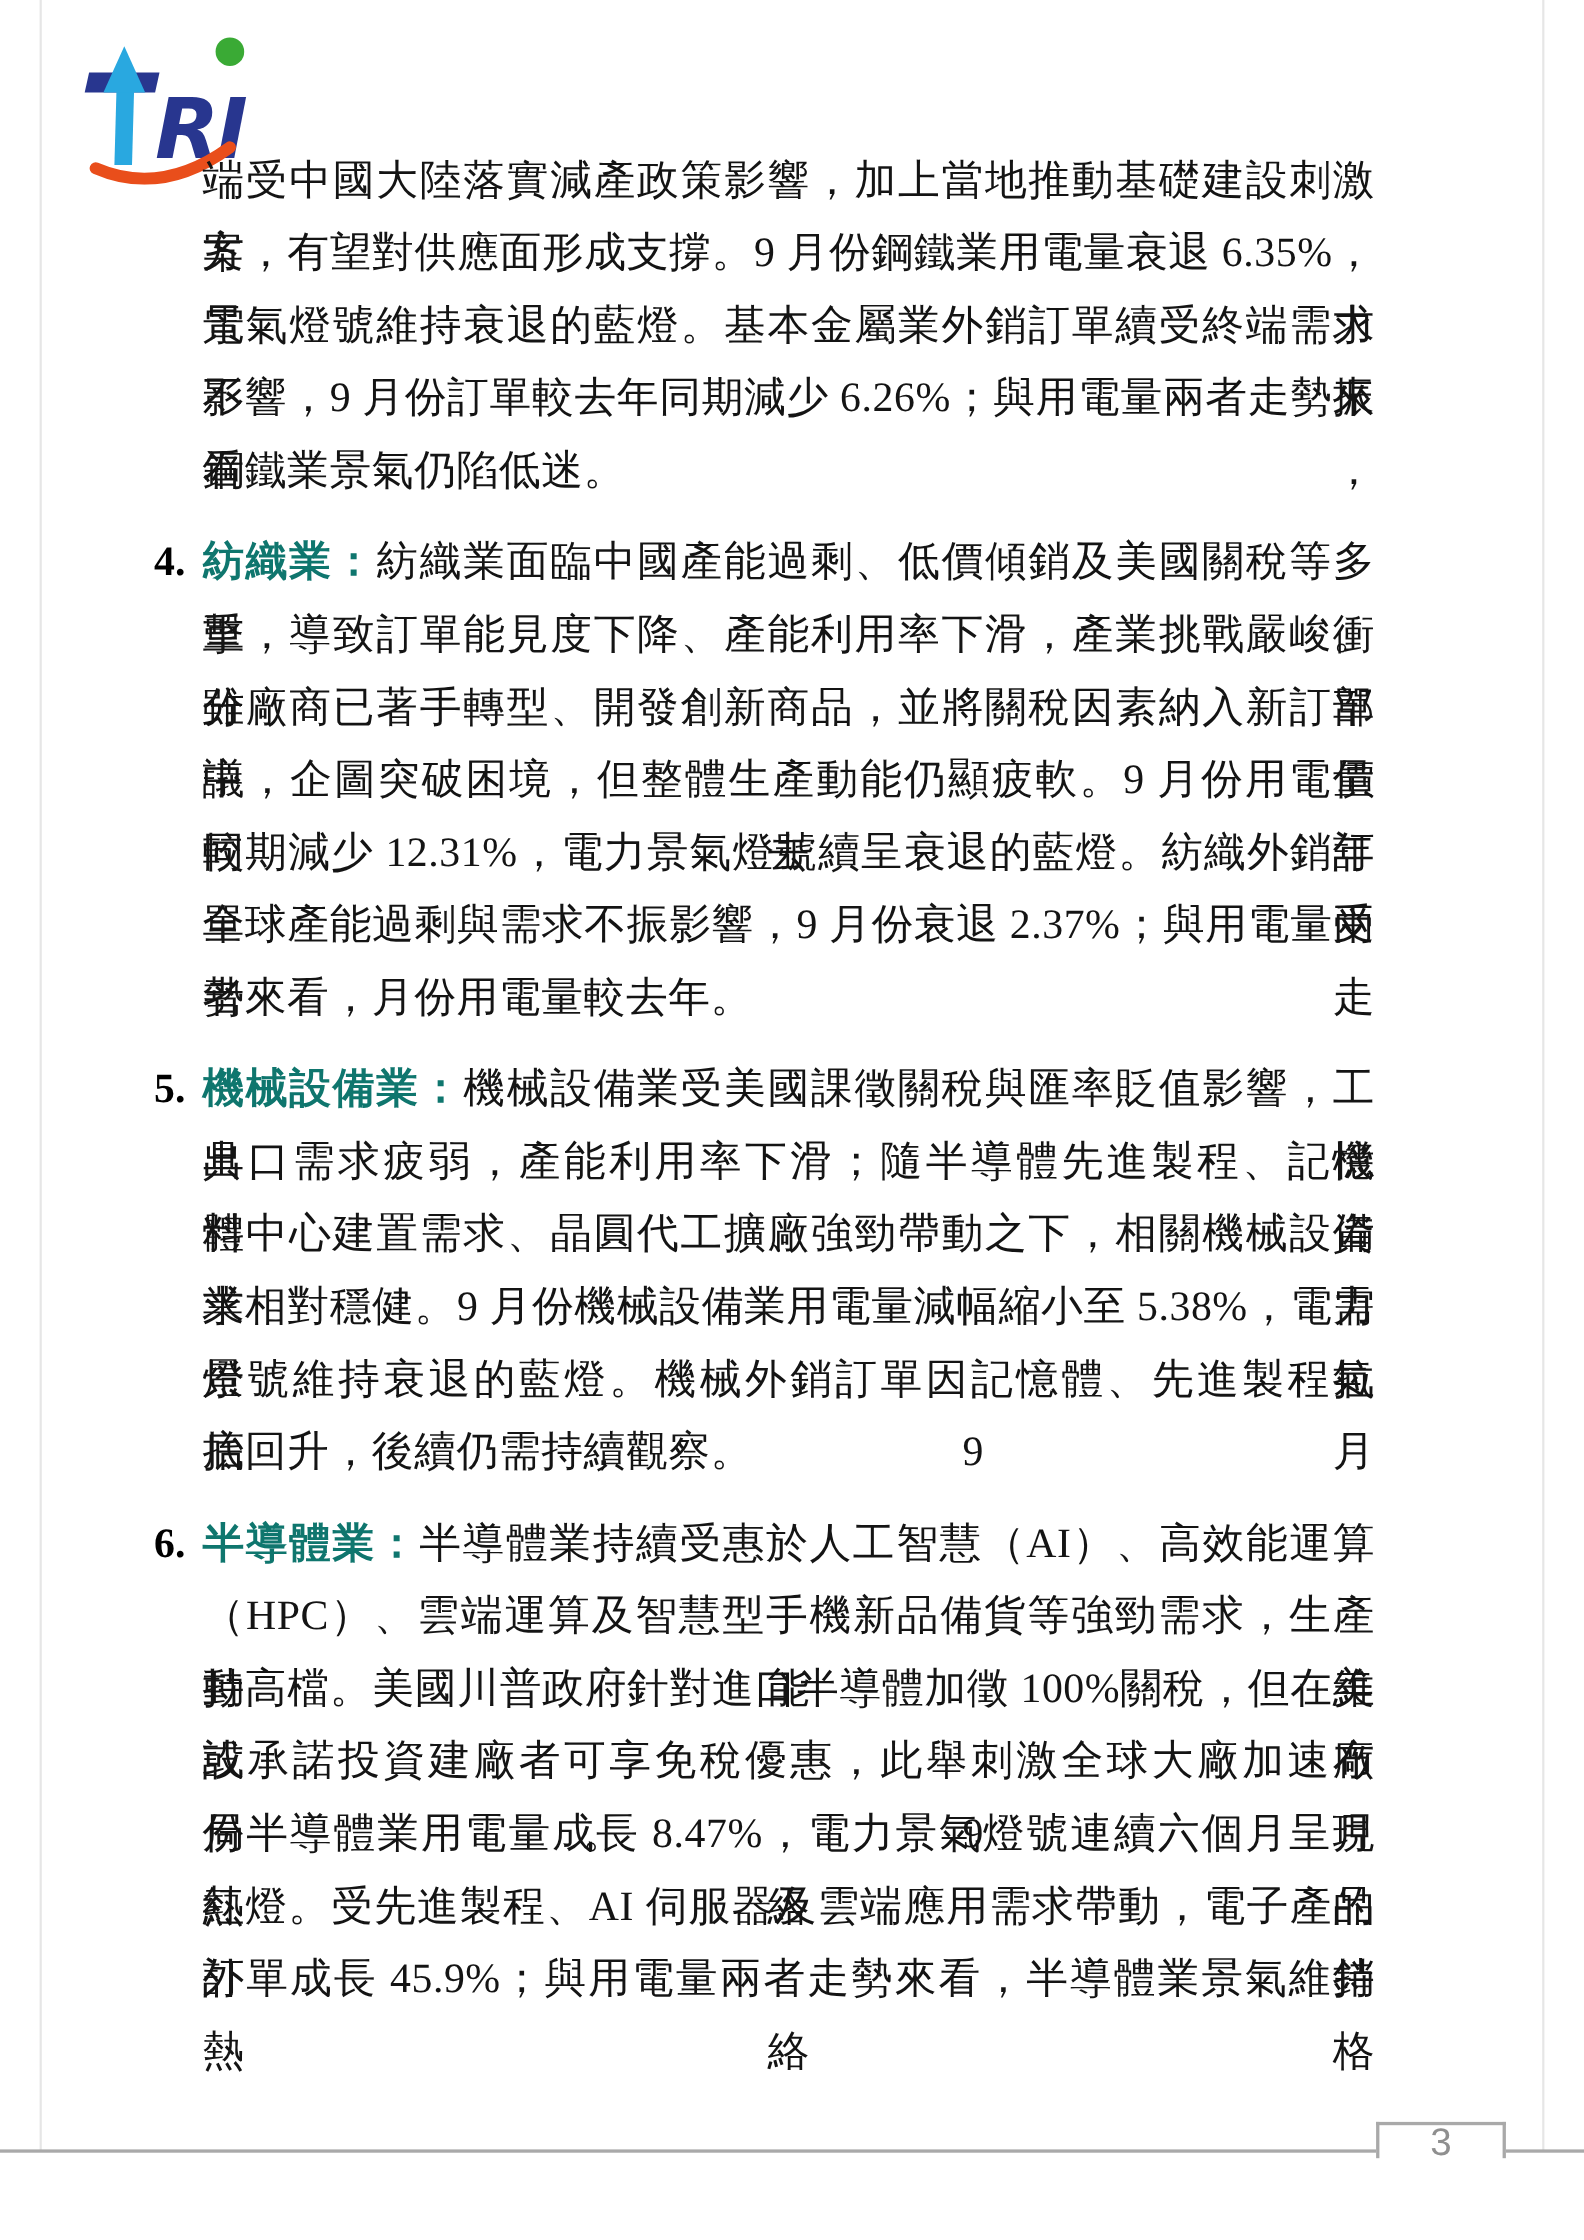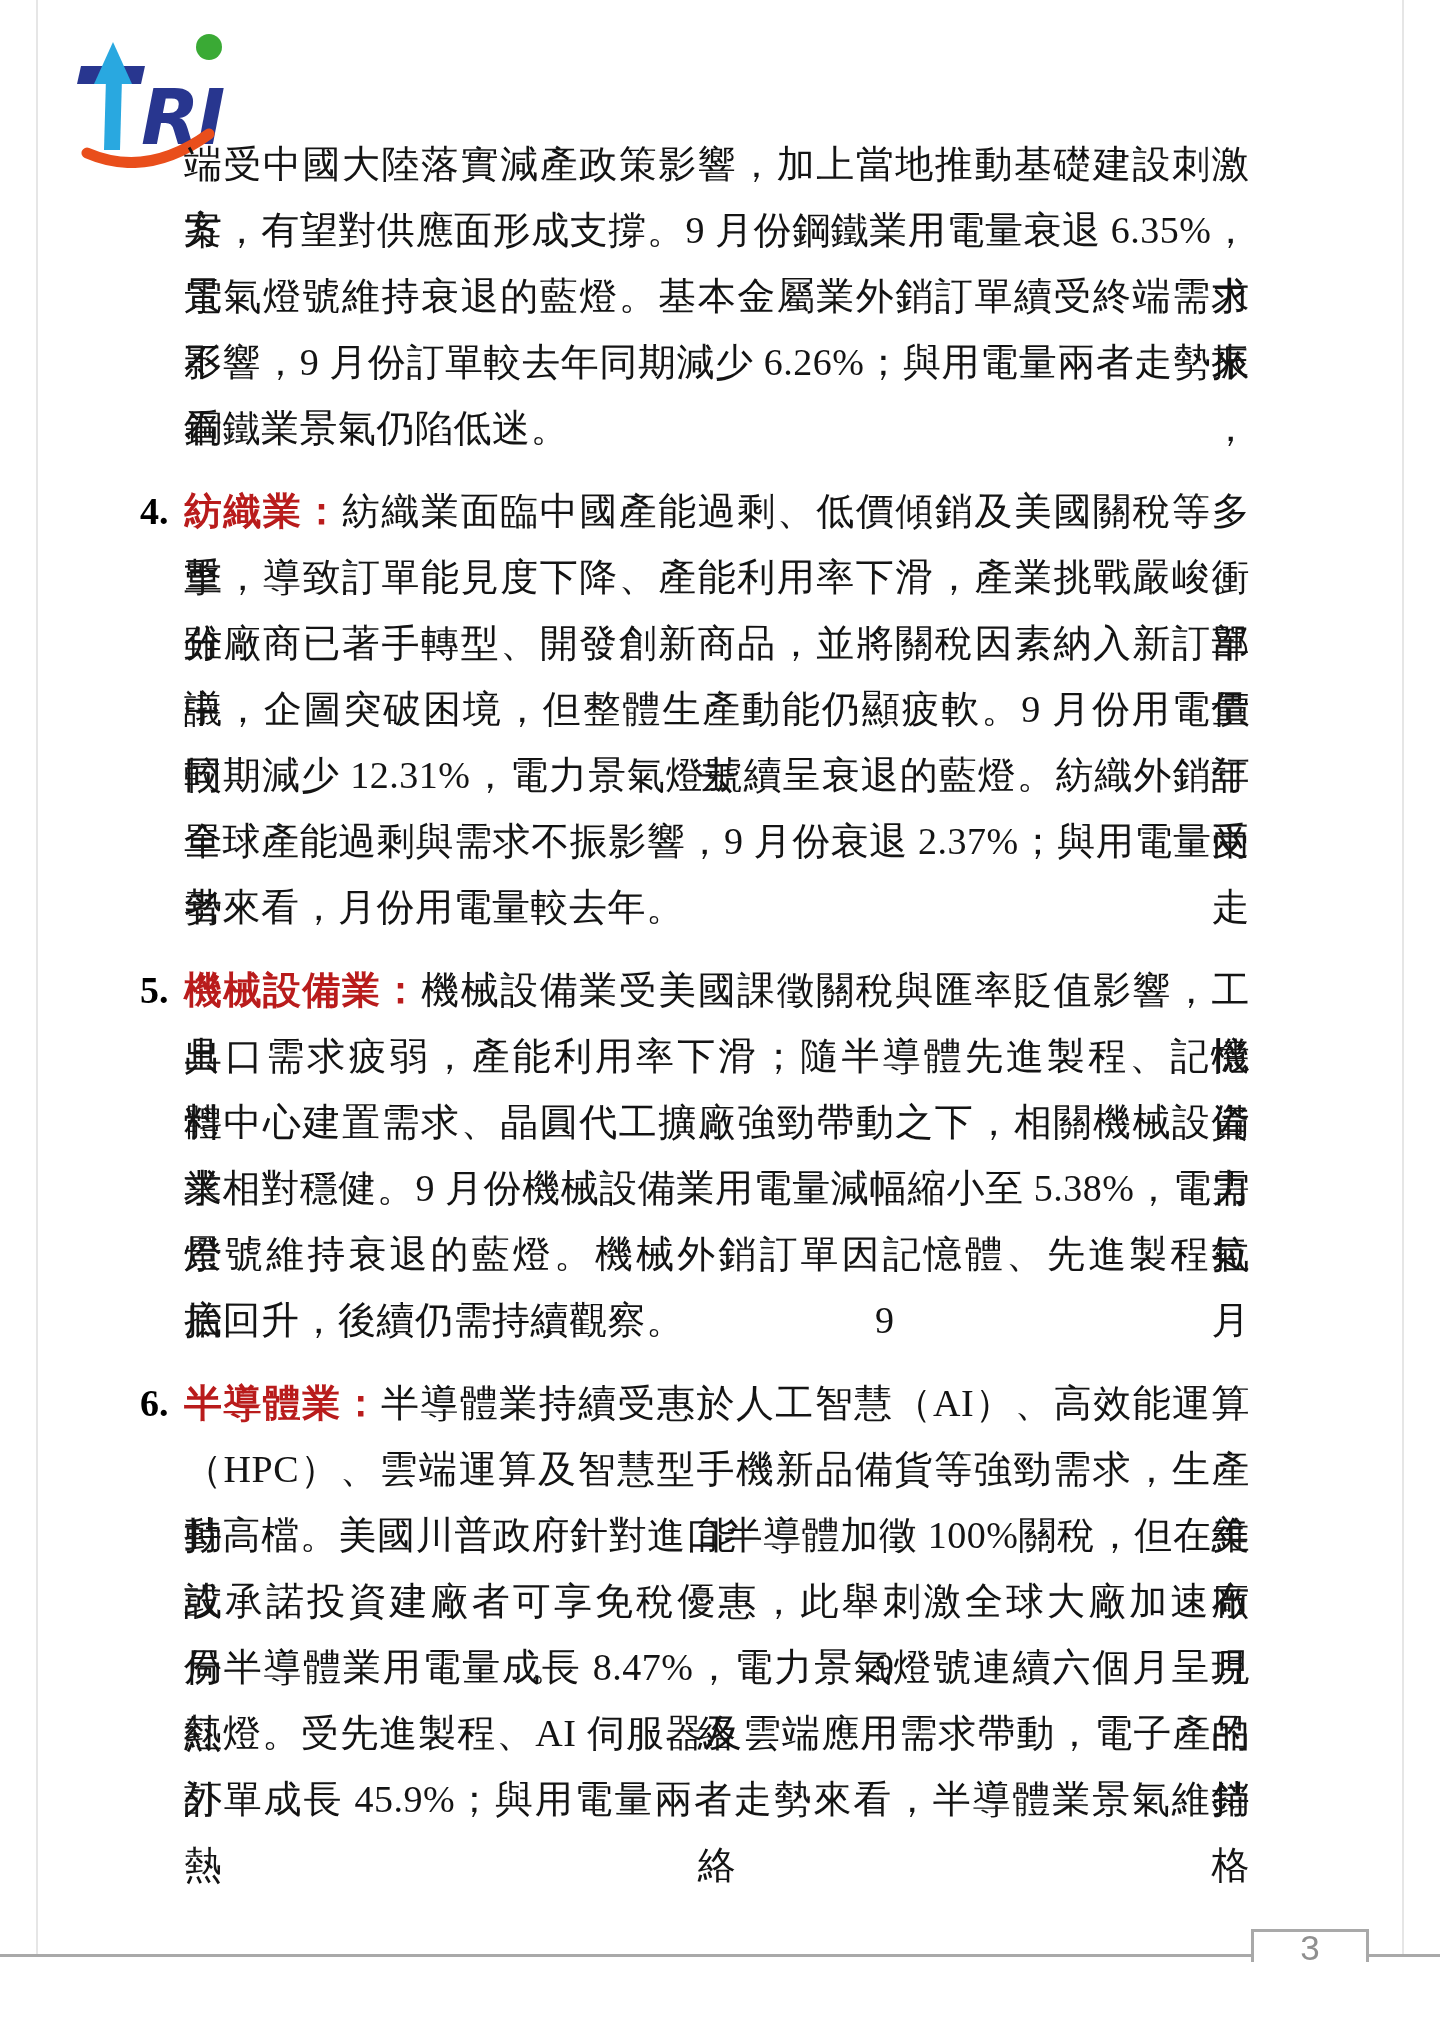--- a/index.html
+++ b/index.html
@@ -48,21 +48,21 @@
     text-align:justify;
     text-align-last:justify;
     text-justify:inter-character;
     letter-spacing:0.5px;
   }
   .line.para-end{
     text-align-last:left;
   }
   .sec-title{
     font-weight:700;
-    color:#b91c1c;
+    color:#0f766e;
   }
   .num{
     position:absolute;
     left:-44px;
     top:0;
     height:66px;
     line-height:66px;
     font-weight:700;
     color:#000;
   }

